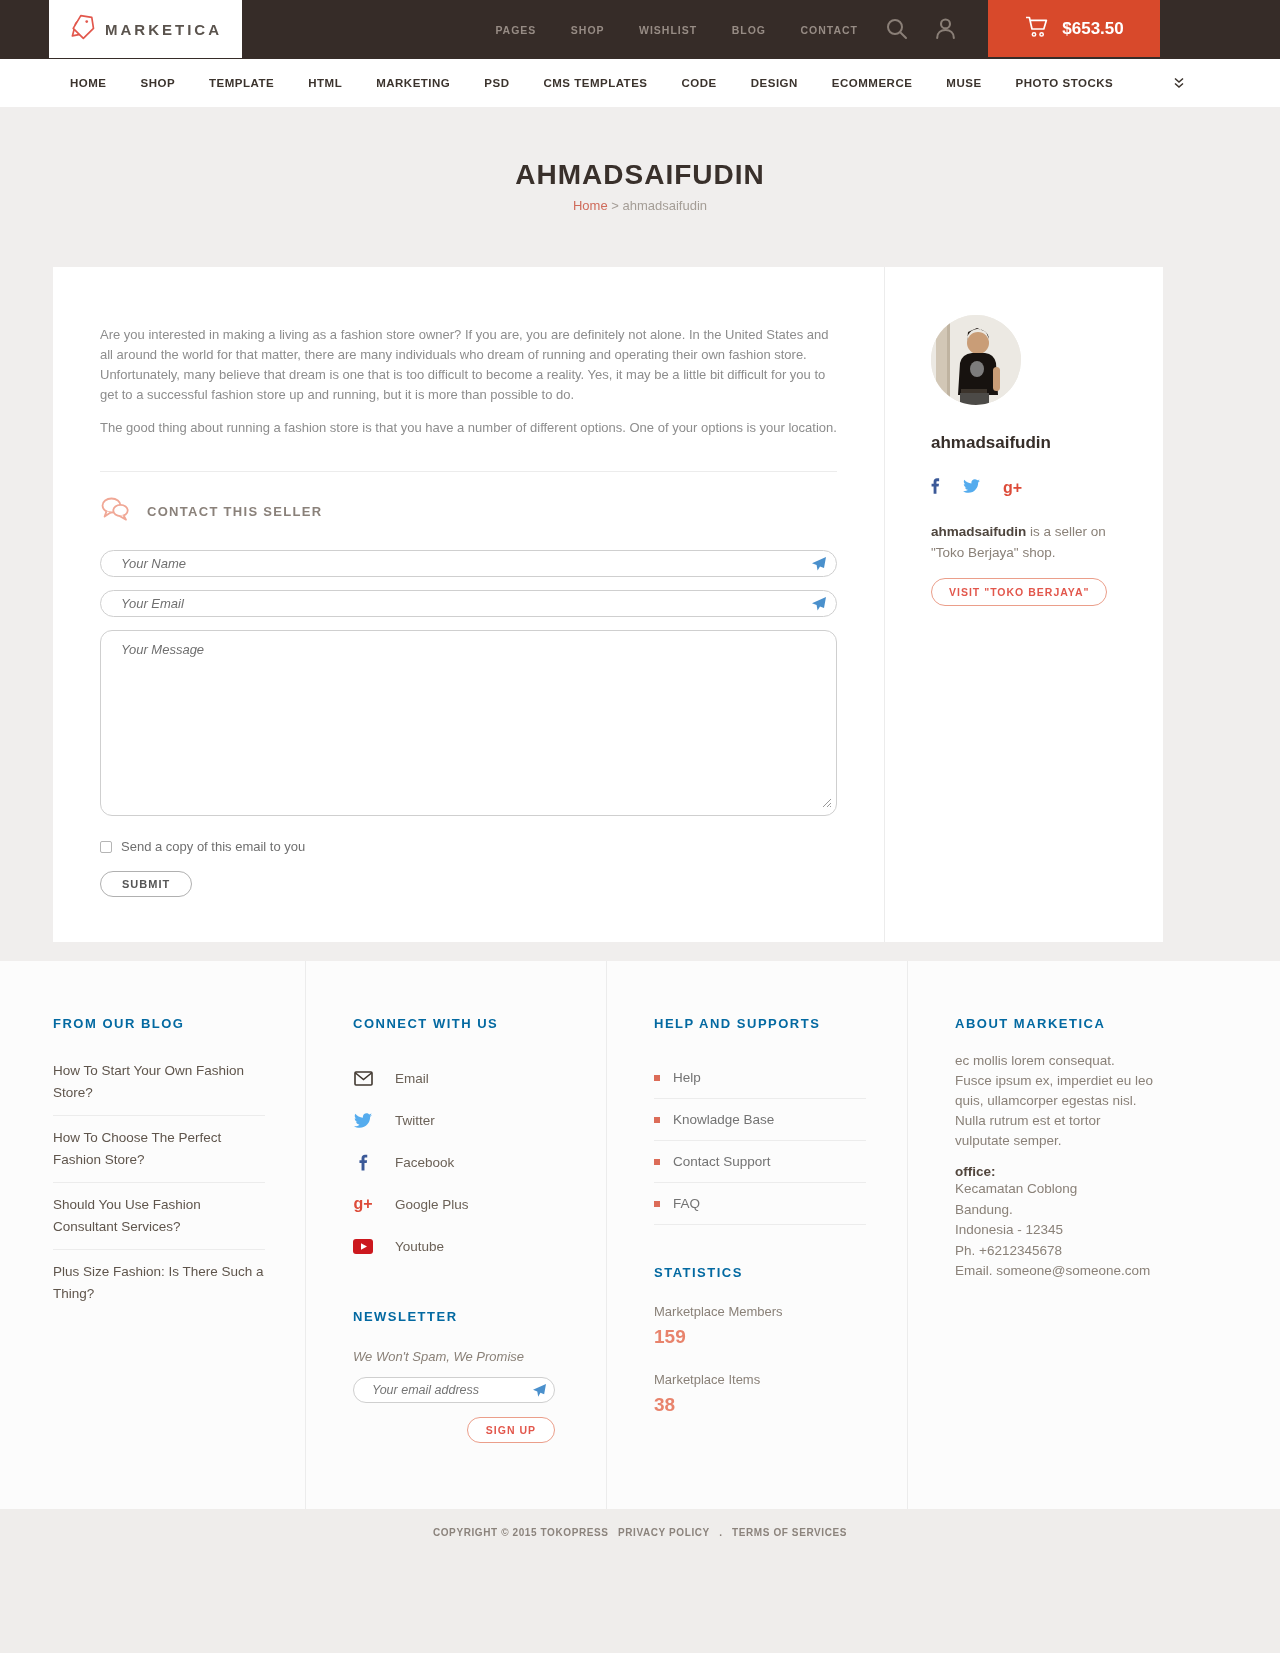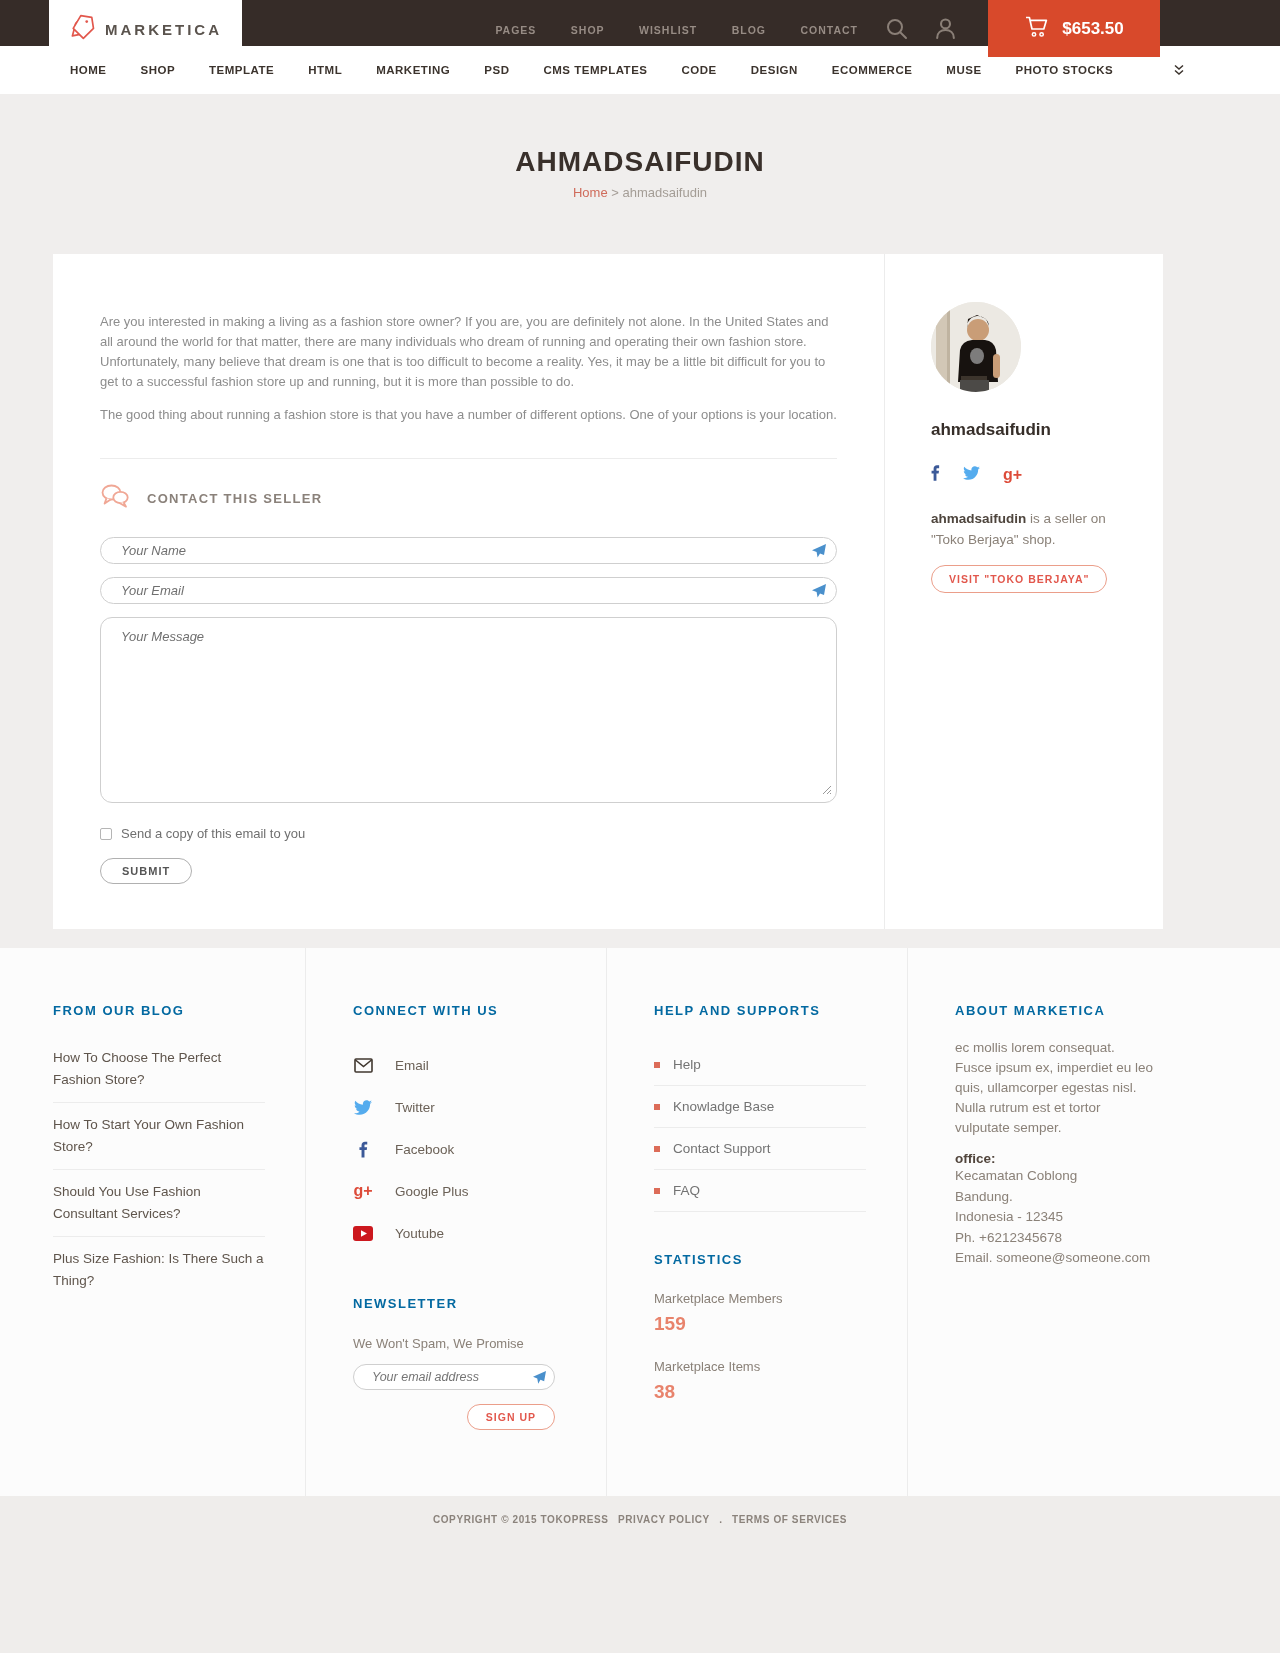--- a/index.html
+++ b/index.html
@@ -7,21 +7,21 @@
   body {
     height:1653px;
     font-family:"Liberation Sans", sans-serif;
     background:#f0eeed;
     overflow:hidden;
   }
   a { text-decoration:none; color:inherit; cursor:pointer; }
 
   
   .topbar {
-    position:relative; height:46px; background:#362c28;
+    position:relative; height:59px; background:#362c28;
   }
   .logo-box {
     position:absolute; left:49px; top:0; width:193px; height:58px;
     background:#fff; display:flex; align-items:center; justify-content:center; gap:9px;
     z-index:2;
   }
   .logo-text { font-size:15px; font-weight:bold; letter-spacing:3px; color:#5a534d; }
   .topbar-right {
     position:absolute; right:0; top:0; height:57px;
     display:flex; align-items:center;
@@ -141,21 +141,21 @@
     border-bottom:1px solid #ececec;
   }
   .blog-list a:last-child { border-bottom:none; }
 
   .connect-list { margin-top:26px; }
   .connect-list a { display:flex; align-items:center; gap:22px; height:42px; }
   .ci { width:20px; display:inline-flex; justify-content:center; }
   .connect-label { font-size:13.5px; color:#6b6157; }
 
   .nl-head { margin-top:42px; }
-  .nl-tagline { margin-top:25px; font-size:13px; color:#8a8178; }
+  .nl-tagline { margin-top:25px; font-size:13px; color:#8a8178;font-style:italic; }
   .nl-input-wrap { position:relative; width:202px; margin-top:13px; }
   .nl-input-wrap input {
     width:100%; height:26px; border:1px solid #cfcfcf; border-radius:13px;
     padding:0 30px 0 18px; outline:none; background:#fff;
     font:italic 12.5px "Liberation Sans", sans-serif; color:#8b5cf6;
   }
   .nl-input-wrap .plane { right:9px; top:6px; }
   .signup-row { width:202px; margin-top:14px; text-align:right; }
   .signup-btn {
     padding:6px 18px; background:#fff; cursor:pointer;
@@ -347,22 +347,22 @@
     <p class="seller-desc"><b>ahmadsaifudin</b><span> is a seller on "Toko Berjaya" shop.</span></p>
     <button class="visit-btn">VISIT "TOKO BERJAYA"</button>
   </aside>
 </section>
 
 <footer class="footer">
 
   <div class="fcol fcol-1">
     <div class="fhead">FROM OUR BLOG</div>
     <div class="blog-list">
+      <a>How To Start Your Own Fashion Store?</a>
       <a>How To Choose The Perfect Fashion Store?</a>
-      <a>How To Start Your Own Fashion Store?</a>
       <a>Should You Use Fashion Consultant Services?</a>
       <a>Plus Size Fashion: Is There Such a Thing?</a>
     </div>
   </div>
 
   <div class="fcol fcol-2">
     <div class="fhead">CONNECT WITH US</div>
     <div class="connect-list">
       <a>
         <span class="ci">

